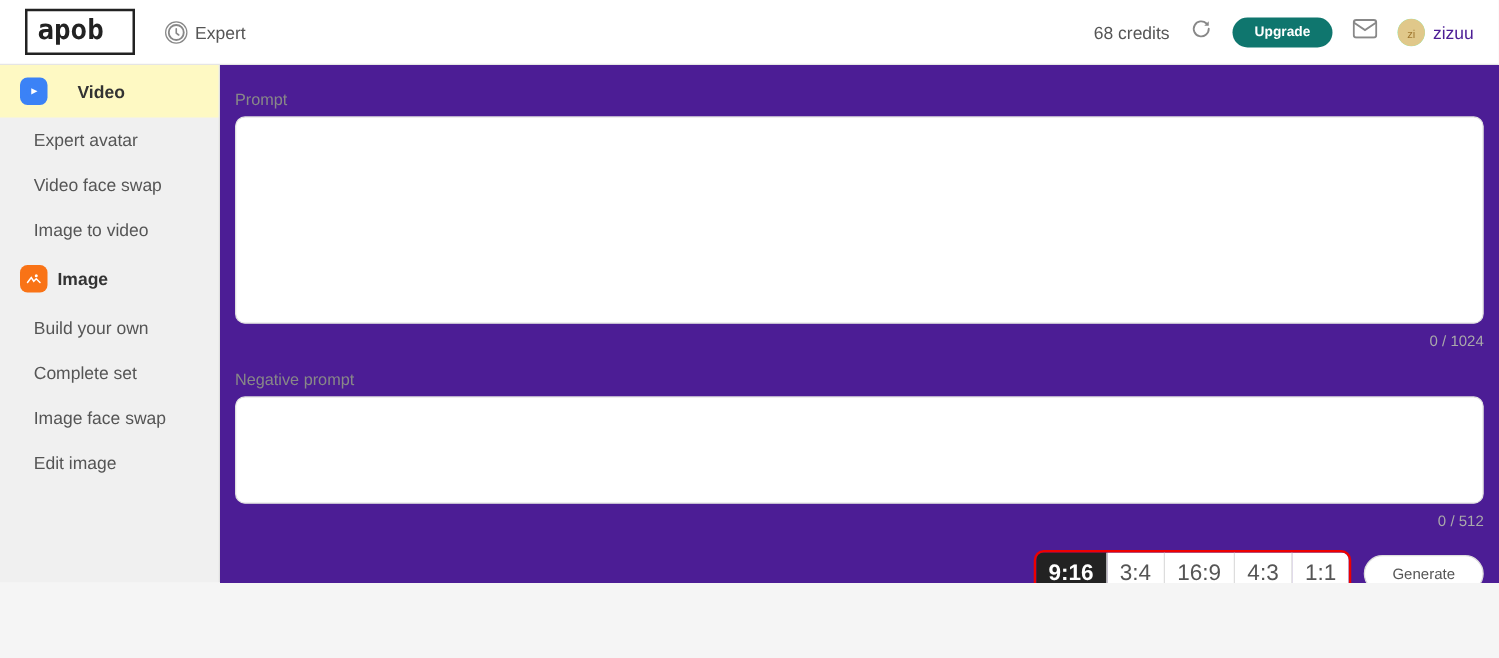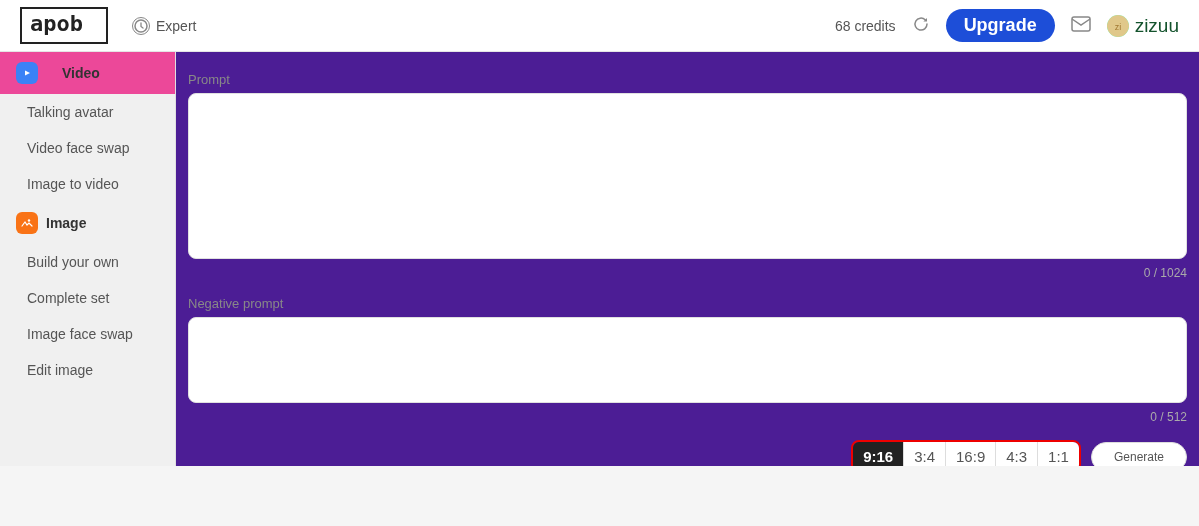--- a/index.html
+++ b/index.html
@@ -10,53 +10,53 @@
     
     .header { display: flex; align-items: center; justify-content: space-between; background: #fff; border-bottom: 1px solid #e5e5e5; padding: 0 20px; height: 52px; flex-shrink: 0; }
     .header-left { display: flex; align-items: center; gap: 24px; }
     .logo { display: flex; align-items: center; }
     .logo-box { border: 2.5px solid #222; padding: 2px 6px; display: inline-block; }
     .nav-item { display: flex; align-items: center; gap: 6px; cursor: pointer; color: #555; }
     .nav-icon { width: 18px; height: 18px; border-radius: 50%; border: 1.5px solid #888; display: flex; align-items: center; justify-content: center; font-size: 10px; }
     .header-right { display: flex; align-items: center; gap: 16px; }
     .credits { color: #555; font-size: 14px; }
     .refresh-icon { color: #888; cursor: pointer; font-size: 16px; }
-    .upgrade-btn { background: #1d4ed8; color: #fff; border: none; border-radius: 20px; padding: 6px 18px; font-size: 18px; font-weight: 600; cursor: pointer; }
+    .upgrade-btn { background: #0f766e; color: #fff; border: none; border-radius: 20px; padding: 6px 18px; font-size: 11px; font-weight: 600; cursor: pointer; }
     .mail-icon { color: #888; font-size: 16px; cursor: pointer; }
     .user-info { display: flex; align-items: center; gap: 6px; cursor: pointer; }
     .user-avatar { width: 22px; height: 22px; background: #86efac; border-radius: 50%; display: flex; align-items: center; justify-content: center; font-size: 10px; overflow: hidden; }
-    .user-name { color: #14532d; font-size: 19px; }
+    .user-name { color: #4c1d95; font-size: 14px; }
 
     
     .main { display: flex; flex: 1; overflow: hidden; }
 
     
     .sidebar { width: 176px; background: #f0f0f0; border-right: 1px solid #e0e0e0; flex-shrink: 0; overflow-y: auto; }
     .sidebar-section-header { display: flex; align-items: center; gap: 8px; padding: 10px 16px; font-weight: 600; font-size: 14px; cursor: pointer; }
-    .sidebar-section-header.active { background: #ec4899; gap: 24px; }
+    .sidebar-section-header.active { background: #fef9c3; gap: 24px; }
     .section-icon { width: 22px; height: 22px; border-radius: 6px; display: flex; align-items: center; justify-content: center; font-size: 13px; }
     .section-icon.video { background: #3b82f6; color: #fff; }
     .section-icon.image { background: #f97316; color: #fff; }
     .sidebar-item { padding: 10px 16px 10px 24px; cursor: pointer; color: #555; font-size: 14px; border-left: 3px solid transparent; }
     .sidebar-item.active { background: #fff; border-left: 3px solid #f97316; color: #f97316; font-weight: 600; border: 2.5px solid #f97316; border-radius: 8px; margin: 4px 8px; padding: 8px 12px; }
 
     
     .content { flex: 1; background: #4c1d95; padding: 20px 12px; overflow-y: auto; }
 
     .field-label { font-size: 13px; color: #888; margin-bottom: 6px; }
     .text-area { width: 100%; border: 1px solid #e0e0e0; border-radius: 8px; padding: 10px 12px; font-size: 14px; resize: none; outline: none; color: #333; background: #fff; }
     .char-count { text-align: right; font-size: 12px; color: #aaa; margin-top: 4px; }
 
     .prompt-section { margin-bottom: 16px; }
     .negative-section { margin-bottom: 16px; }
 
     
     .bottom-controls { display: flex; align-items: center; justify-content: flex-end; gap: 10px; margin-top: 8px; }
     .ratio-group { display: flex; align-items: center; border: 2px solid #e00; border-radius: 8px; overflow: hidden; }
-    .ratio-btn { padding: 6px 10px; font-size: 15px; cursor: pointer; border: none; background: #fff; color: #555; border-right: 1px solid #ddd; }
+    .ratio-btn { padding: 6px 10px; font-size: 18px; cursor: pointer; border: none; background: #fff; color: #555; border-right: 1px solid #ddd; }
     .ratio-btn:last-child { border-right: none; }
     .ratio-btn.active { background: #222; color: #fff; font-weight: 600; }
     .generate-btn { background: #fff; border: 1px solid #ddd; border-radius: 20px; padding: 7px 22px; font-size: 12px; color: #555; cursor: pointer; }
   </style>
 </head>
 <body>
 
 <div class="app-container">
 
   <div class="header">
@@ -115,21 +115,21 @@
       <div class="sidebar-section-header active">
         <div class="section-icon video">
           <svg width="14" height="14" viewBox="0 0 14 14" fill="none">
             <circle cx="7" cy="7" r="6" fill="#3b82f6"></circle>
             <path d="M5 4.5l5 2.5-5 2.5z" fill="#fff"></path>
           </svg>
         </div>
         <span>Video</span>
       </div>
       <div class="sidebar-item">
-        <span>Talking avatar</span>
+        <span>Expert avatar</span>
       </div>
       <div class="sidebar-item">
         <span>Video face swap</span>
       </div>
       <div class="sidebar-item">
         <span>Image to video</span>
       </div>
 
       <div class="sidebar-section-header">
         <div class="section-icon image">

